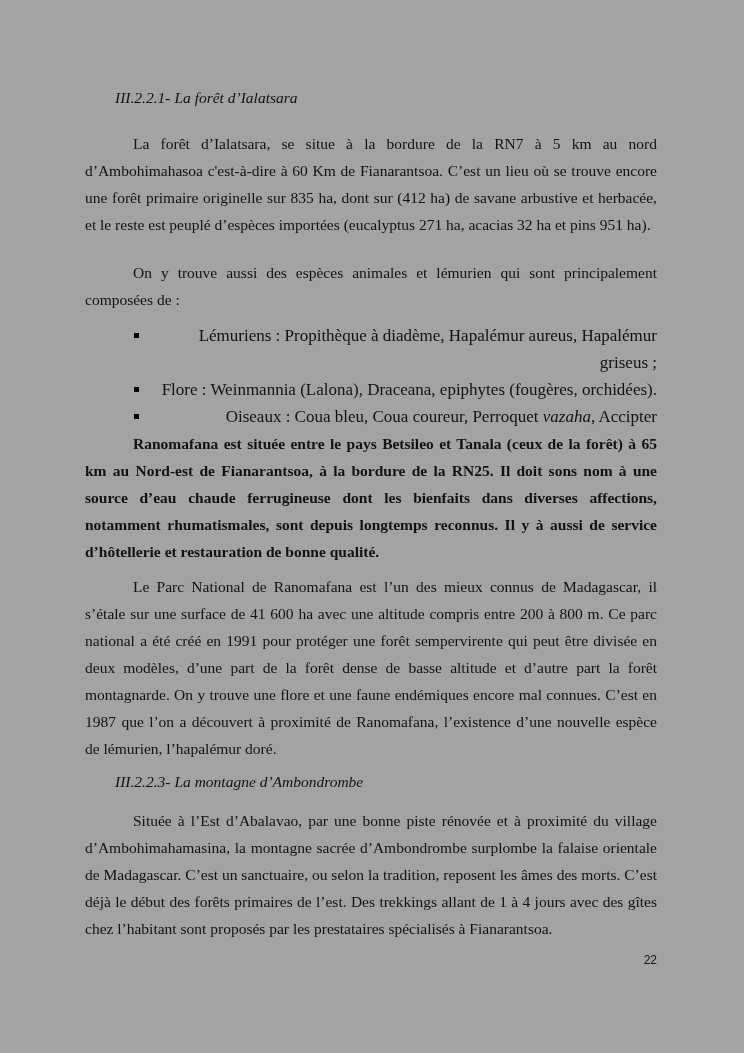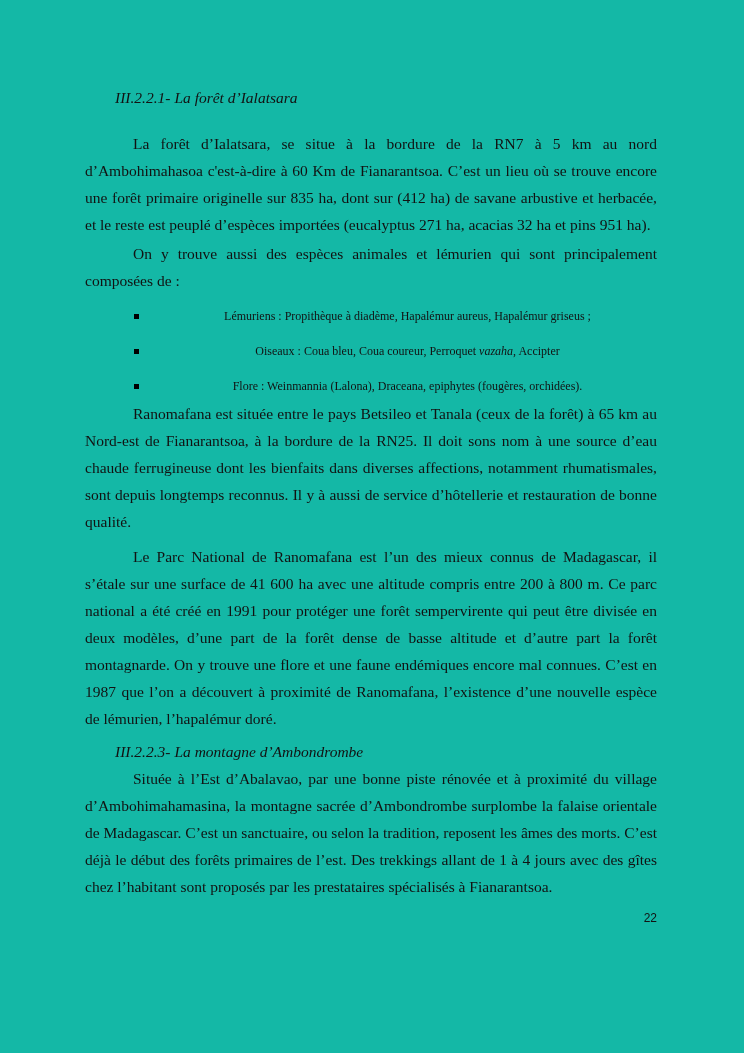--- a/index.html
+++ b/index.html
@@ -10,56 +10,55 @@
   body {
     width: 744px;
     height: 1053px;
     font-family: "Liberation Serif", serif;
     color: #121212;
   }
   .page {
     box-sizing: border-box;
     width: 744px;
     height: 1053px;
-    background: #14b8a6;
+    background: #a3a3a3;
     padding: 84px 87px 0 85px;
     overflow: hidden;
   }
   .section-heading {
     font-size: 15.5px;
     line-height: 27px;
     font-style: italic;
     font-weight: normal;
     margin: 0 0 0 30px;
     text-align: left;
   }
   #heading-1 { margin-bottom: 19px; }
   #heading-2 { margin-top: 53px; margin-bottom: 10px; }
-  #heading-3 { margin-top: 6px;  }
+  #heading-3 { margin-top: 6px;  margin-bottom: 12px; }
   p.body-par {
     font-size: 15.5px;
     line-height: 27px;
     text-align: justify;
     text-indent: 48px;
     margin: 0;
   }
-  #par-1 { margin-bottom: 2px; }
-  #par-3 { margin-bottom: 8px; }
+  #par-1 { margin-bottom: 21px; }
+  #par-3 { margin-bottom: 8px; font-weight: bold; }
   ul.species-list {
     list-style: none;
     margin: 9px 0 0 0;
     padding: 0 0 0 48px;
   }
   ul.species-list li {
     position: relative;
     padding-left: 25px;
-    font-size: 12px;
+    font-size: 17px;
     line-height: 27px;
-    text-align: center;
-    margin-top: 8px;
+    text-align: right;
   }
   .bullet-square {
     position: absolute;
     left: 1px;
     top: 11px;
     width: 5px;
     height: 5px;
     background: #000000;
     display: inline-block;
   }
@@ -84,25 +83,25 @@
 
   <p class="body-par" id="par-2">On y trouve aussi des espèces animales et lémurien qui sont principalement composées de :</p>
 
   <ul class="species-list">
     <li>
       <span class="bullet-square"></span>
       <span>Lémuriens : Propithèque à diadème, Hapalémur aureus, Hapalémur griseus ;</span>
     </li>
     <li>
       <span class="bullet-square"></span>
-      <span>Oiseaux : Coua bleu, Coua coureur, Perroquet </span><span class="italic">vazaha</span><span>, Accipter</span>
+      <span>Flore : Weinmannia (Lalona), Draceana, epiphytes (fougères, orchidées).</span>
     </li>
     <li>
       <span class="bullet-square"></span>
-      <span>Flore : Weinmannia (Lalona), Draceana, epiphytes (fougères, orchidées).</span>
+      <span>Oiseaux : Coua bleu, Coua coureur, Perroquet </span><span class="italic">vazaha</span><span>, Accipter</span>
     </li>
   </ul>
 
 
   <p class="body-par" id="par-3">Ranomafana est située entre le pays Betsileo et Tanala (ceux de la forêt) à 65 km au Nord-est de Fianarantsoa, à la bordure de la RN25. Il doit sons nom à une source d’eau chaude ferrugineuse dont les bienfaits dans diverses affections, notamment rhumatismales, sont depuis longtemps reconnus. Il y à aussi de service d’hôtellerie et restauration de bonne qualité.</p>
 
   <p class="body-par" id="par-4">Le Parc National de Ranomafana est l’un des mieux connus de Madagascar, il s’étale sur une surface de 41 600 ha avec une altitude compris entre 200 à 800 m. Ce parc national a été créé en 1991 pour protéger une forêt sempervirente qui peut être divisée en deux modèles, d’une part de la forêt dense de basse altitude et d’autre part la forêt montagnarde. On y trouve une flore et une faune endémiques encore mal connues. C’est en 1987 que l’on a découvert à proximité de Ranomafana, l’existence d’une nouvelle espèce de lémurien, l’hapalémur doré.</p>
 
   <h3 class="section-heading" id="heading-3">III.2.2.3- La montagne d’Ambondrombe</h3>
 

